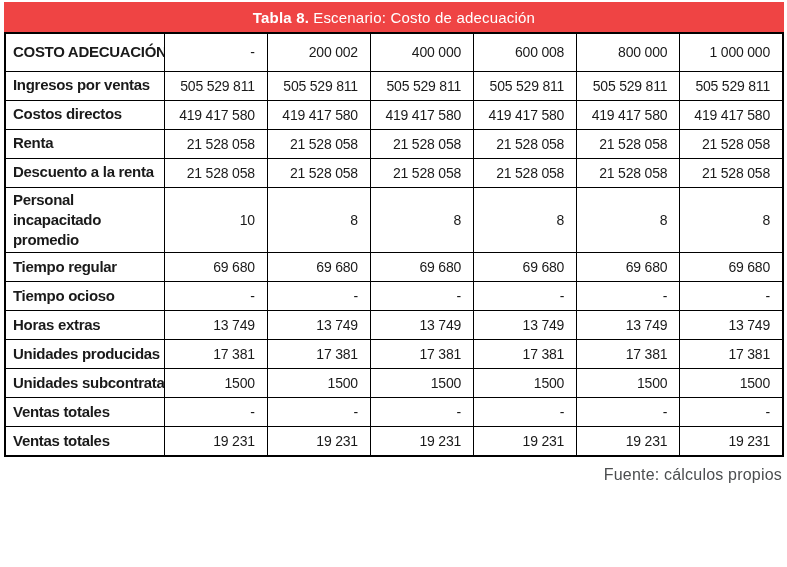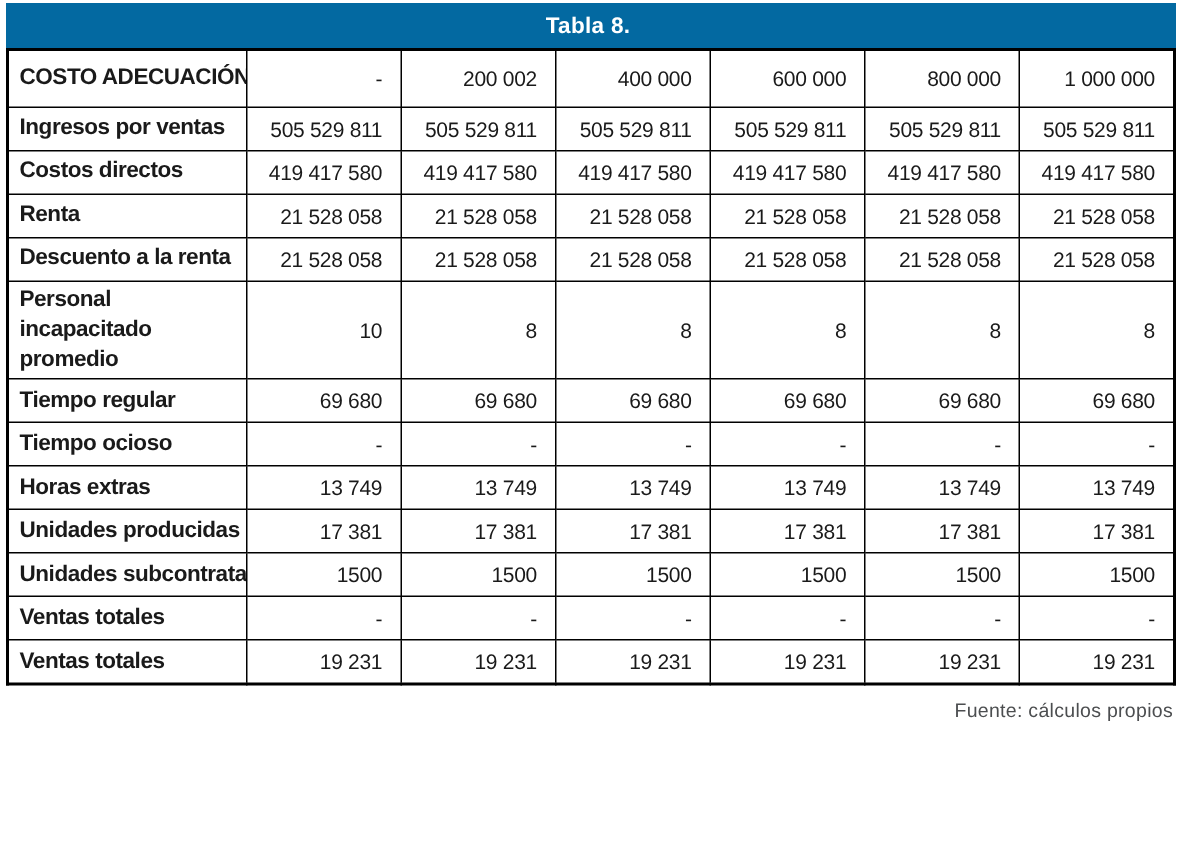--- a/index.html
+++ b/index.html
@@ -2,21 +2,21 @@
 <html><head>
 <meta charset="utf-8">
 <style>
   * { margin:0; padding:0; box-sizing:border-box; }
   html,body { width:787px; height:567px; background:#ffffff; overflow:hidden; }
   body { font-family:"Liberation Sans", sans-serif; color:#1a1a1a; }
   .page { position:relative; width:787px; height:567px; background:#ffffff; }
   .table-container { position:absolute; left:4px; top:2px; width:780px; }
 
   .title-bar {
-    width:100%; height:30px; background:#0369a1; color:#ffffff;
+    width:100%; height:30px; background:#ef4444; color:#ffffff;
     display:flex; align-items:center; justify-content:center;
     font-size:15px; letter-spacing:0.2px;
   }
   .title-bold { font-weight:bold; margin-right:4px; }
 
   table.data-table {
     width:100%; border-collapse:collapse; table-layout:fixed;
     border:2px solid #000000;
   }
   table.data-table td {
@@ -32,51 +32,52 @@
     line-height:1.35;
   }
   td.label.wrap { white-space:normal; }
   td.label.italic { font-style:italic; }
   td.num {
     font-size:14px; text-align:right; padding:2px 12px 2px 4px;
     letter-spacing:-0.2px;
   }
 
   .footer-note {
-    margin-top:9px; text-align:right; font-size:13px; color:#4c4e50;
+    margin-top:9px; text-align:right; font-size:16px; color:#4c4e50;
     letter-spacing:0.2px; padding-right:2px;
   }
 </style>
 </head>
 <body>
 
 <div class="page">
   <div class="table-container">
 
     <div class="title-bar">
       <span class="title-bold">Tabla 8.</span>
+      <span class="title-rest">Escenario: Costo de adecuación</span>
     </div>
 
     <table class="data-table">
       <colgroup>
         <col style="width:159px">
         <col style="width:103px">
           <col style="width:103px">
           <col style="width:103px">
         <col style="width:103px">
           <col style="width:103px">
           <col style="width:103px">
       </colgroup>
       <tbody id="table-body">
           <tr class="hdr-row">
             <td class="label">COSTO ADECUACIÓN</td>
             <td class="num">-</td>
             <td class="num">200 002</td>
             <td class="num">400 000</td>
-            <td class="num">600 000</td>
+            <td class="num">600 008</td>
             <td class="num">800 000</td>
             <td class="num">1 000 000</td>
           </tr>
           <tr class="std-row">
             <td class="label">Ingresos por ventas</td>
             <td class="num">505 529 811</td>
             <td class="num">505 529 811</td>
             <td class="num">505 529 811</td>
             <td class="num">505 529 811</td>
             <td class="num">505 529 811</td>

